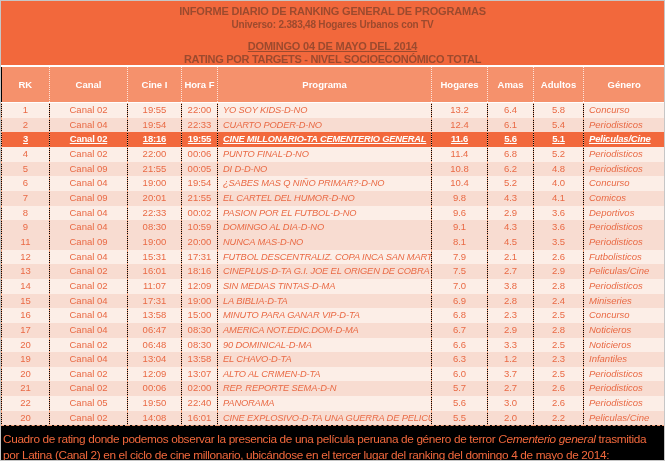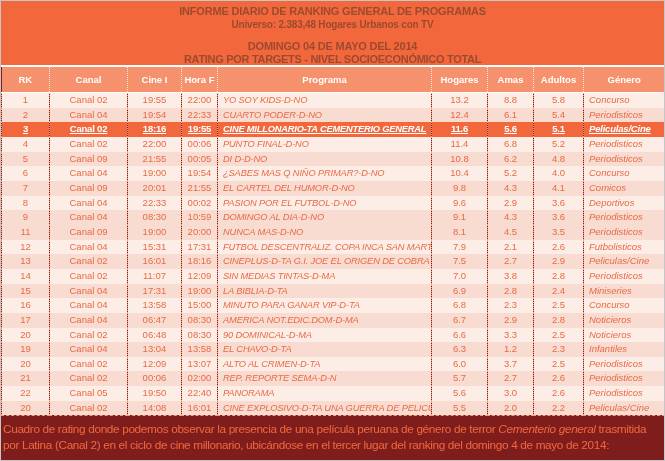--- a/index.html
+++ b/index.html
@@ -1,35 +1,35 @@
 <!DOCTYPE html>
 <html style="--band: #F2683C; --band_text: #9C4A2E; --head_bg: #F5916C; --head_text: #FFFFFF; --row_light: #FCEEE7; --row_dark: #F8DCD1; --row_text: #E96A45; --hl_bg: #F2683C; --hl_text: #FFFFFF; --footer_text: #F2683C; --dots: #F2A17C;"><head>
 <meta charset="utf-8">
 <style>
   html,body{margin:0;padding:0;background:#fff;}
   .page{
     width:665px;height:461px;box-sizing:border-box;
-    border:1px solid #c6c6c6;background:#7f1d1d;overflow:hidden;
+    border:1px solid #c6c6c6;background:#000000;overflow:hidden;
     font-family:"Liberation Sans","DejaVu Sans",sans-serif;
   }
   
   .band{background:var(--band);color:var(--band_text);text-align:center;
         height:66px;box-sizing:border-box;padding-top:4px;border-bottom:2px solid #fff;}
   .band .l{font-weight:bold;line-height:13px;letter-spacing:-0.2px;}
   .band .t1{font-size:11px;}
   .band .t2{font-size:10px;}
   .band .gap{height:9px;}
-  .band .t3{font-size:11px;}
+  .band .t3{font-size:11px;text-decoration:underline;}
   .band .t4{font-size:11px;letter-spacing:-0.3px;}
   
   table{border-collapse:collapse;table-layout:fixed;width:663px;
         border-bottom:1px dashed var(--dots);}
   thead th{
     background:var(--head_bg);color:var(--head_text);
-    font-size:9.5px;font-weight:bold;height:25px;padding:0;
+    font-size:9.5px;font-weight:bold;height:35px;padding:0;
     border-right:1px dotted rgba(255,255,255,.75);
     border-bottom:1px solid #fff;
   }
   thead th:last-child{border-right:none;}
   tbody td{
     color:var(--row_text);font-size:9.5px;line-height:14.65px;height:14.65px;
     padding:0;text-align:center;white-space:nowrap;overflow:hidden;
     border-right:1px dotted var(--dots);
   }
   tbody td:first-child{border-left:1px dotted var(--dots);}
@@ -88,21 +88,21 @@
         </tr>
     </thead>
     <tbody id="tbody">
         <tr class="light">
           <td class="c-rank">1</td>
           <td class="c-channel">Canal 02</td>
           <td class="c-start-time">19:55</td>
           <td class="c-end-time">22:00</td>
           <td class="c-program">YO SOY KIDS-D-NO</td>
           <td class="c-households">13.2</td>
-          <td class="c-housewives">8.8</td>
+          <td class="c-housewives">6.4</td>
           <td class="c-adults">5.8</td>
           <td class="c-genre">Concurso</td>
         </tr>
         <tr class="dark">
           <td class="c-rank">2</td>
           <td class="c-channel">Canal 04</td>
           <td class="c-start-time">19:54</td>
           <td class="c-end-time">22:33</td>
           <td class="c-program">CUARTO PODER-D-NO</td>
           <td class="c-households">12.4</td>

